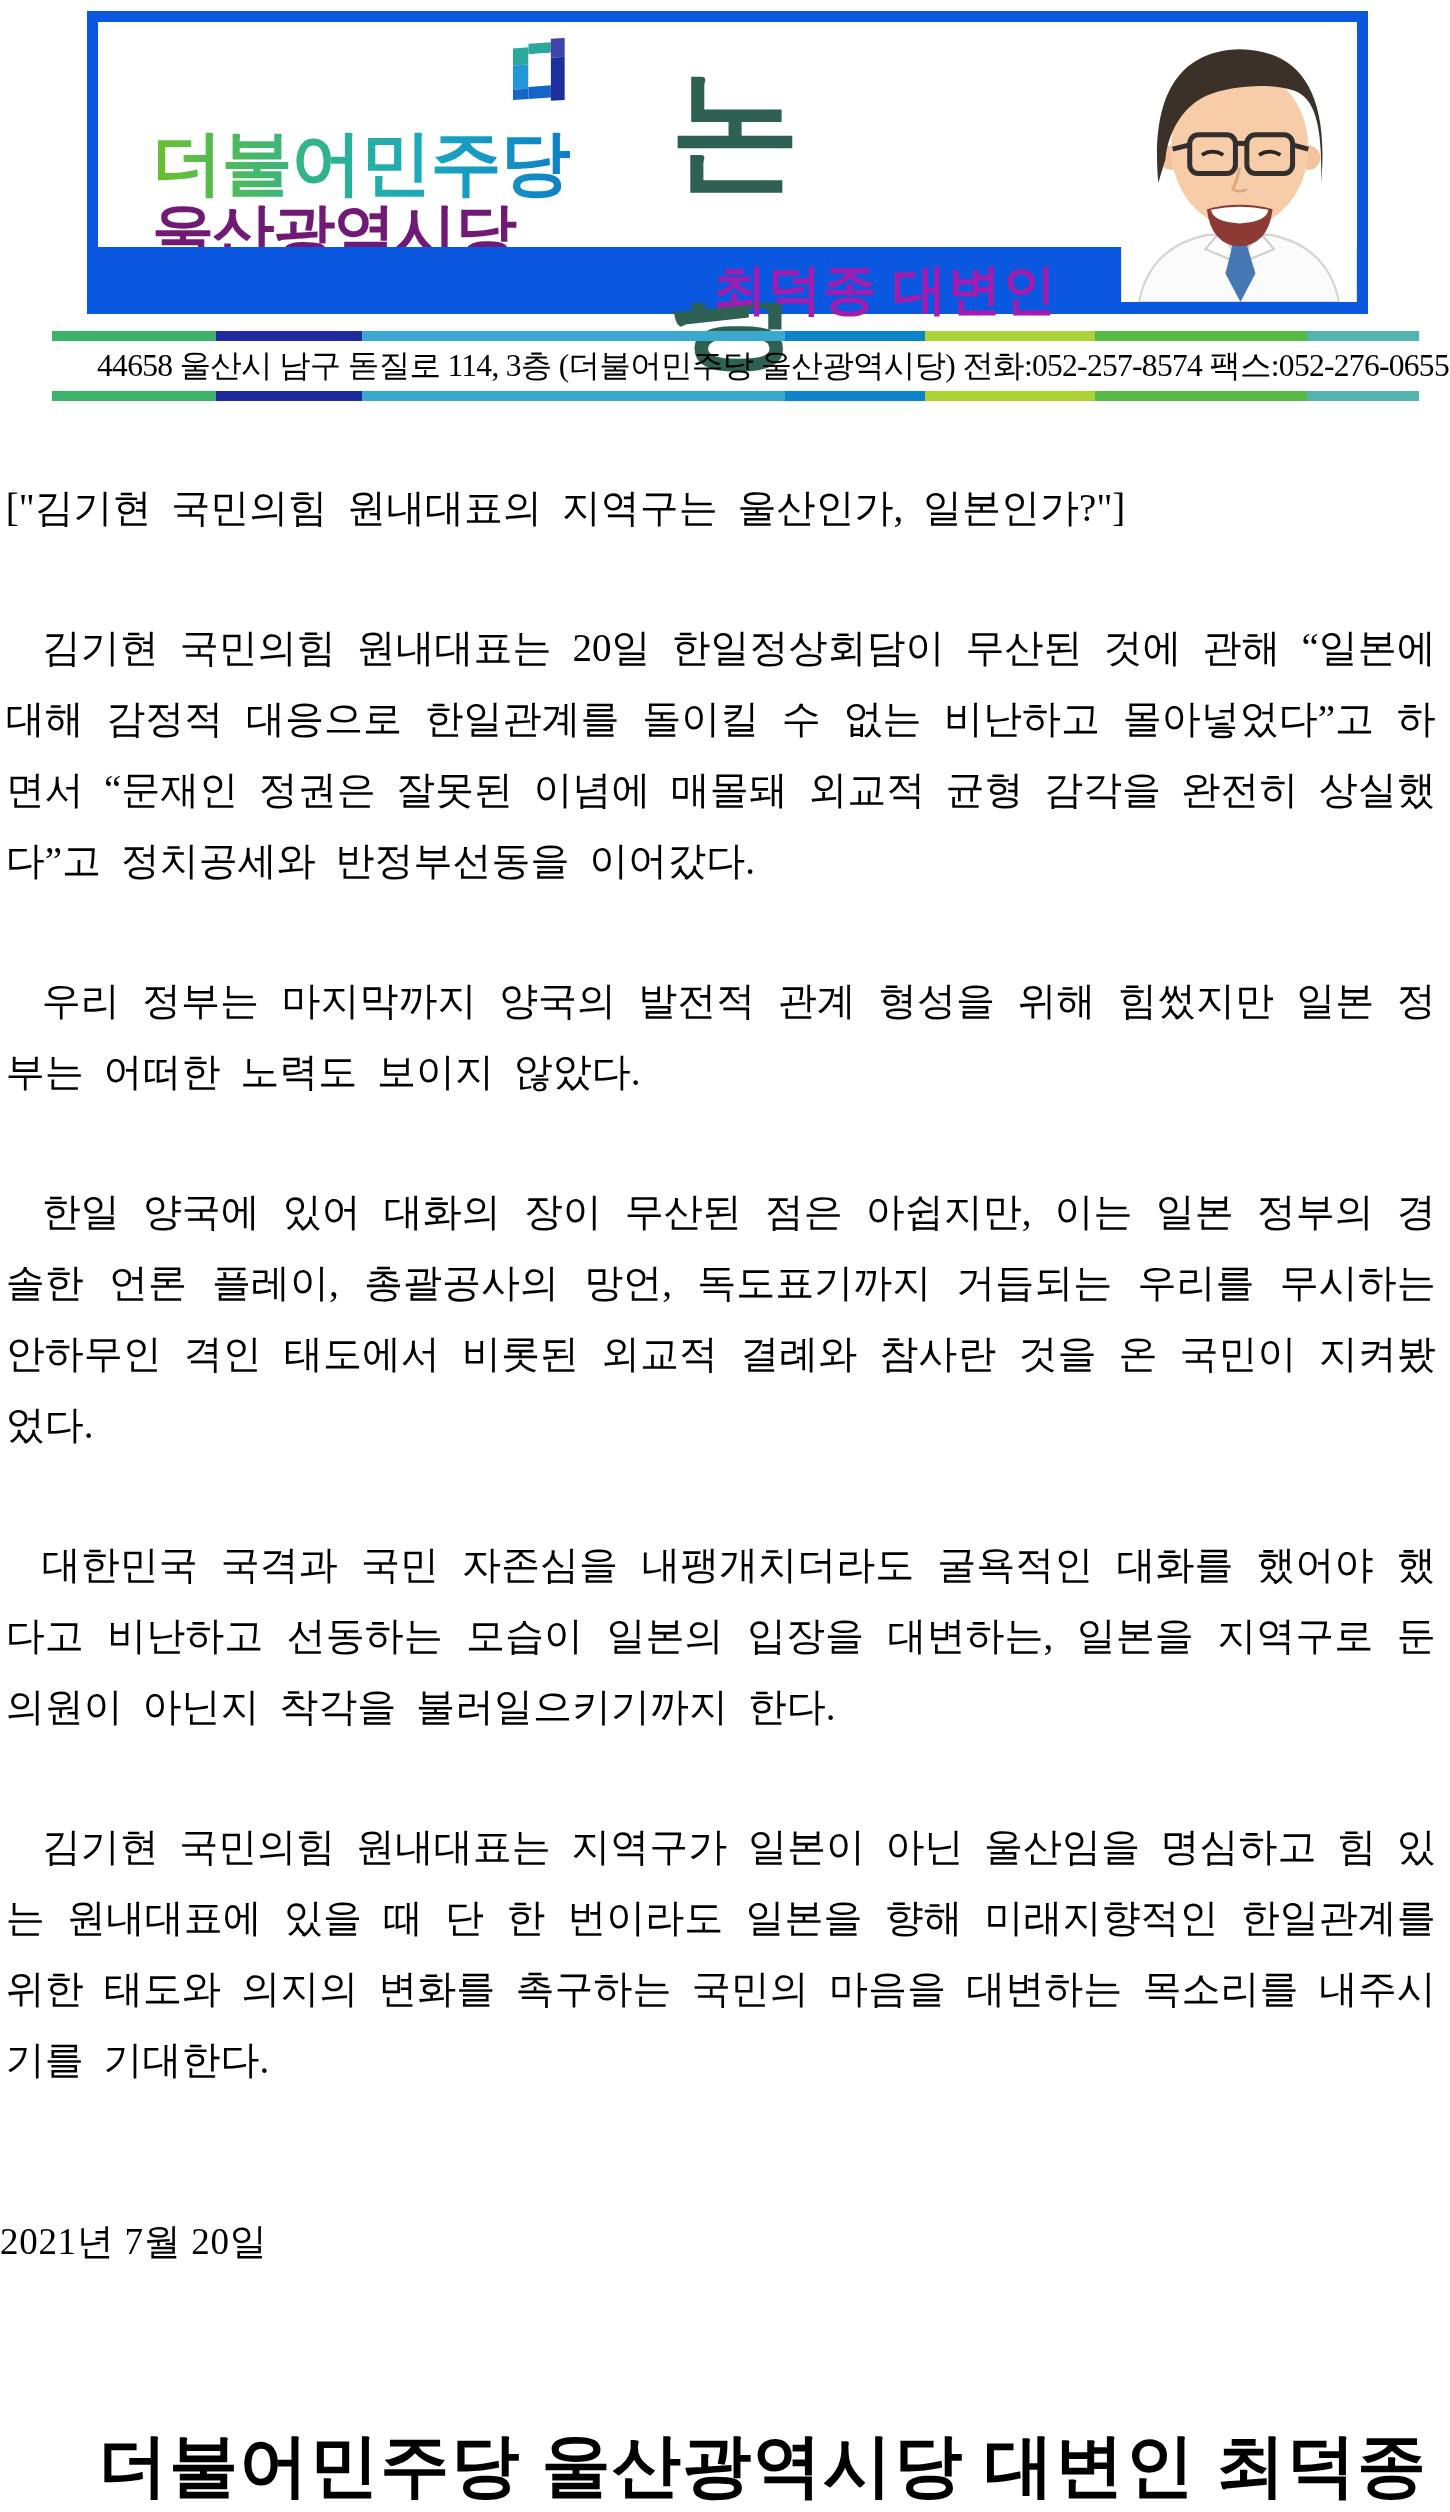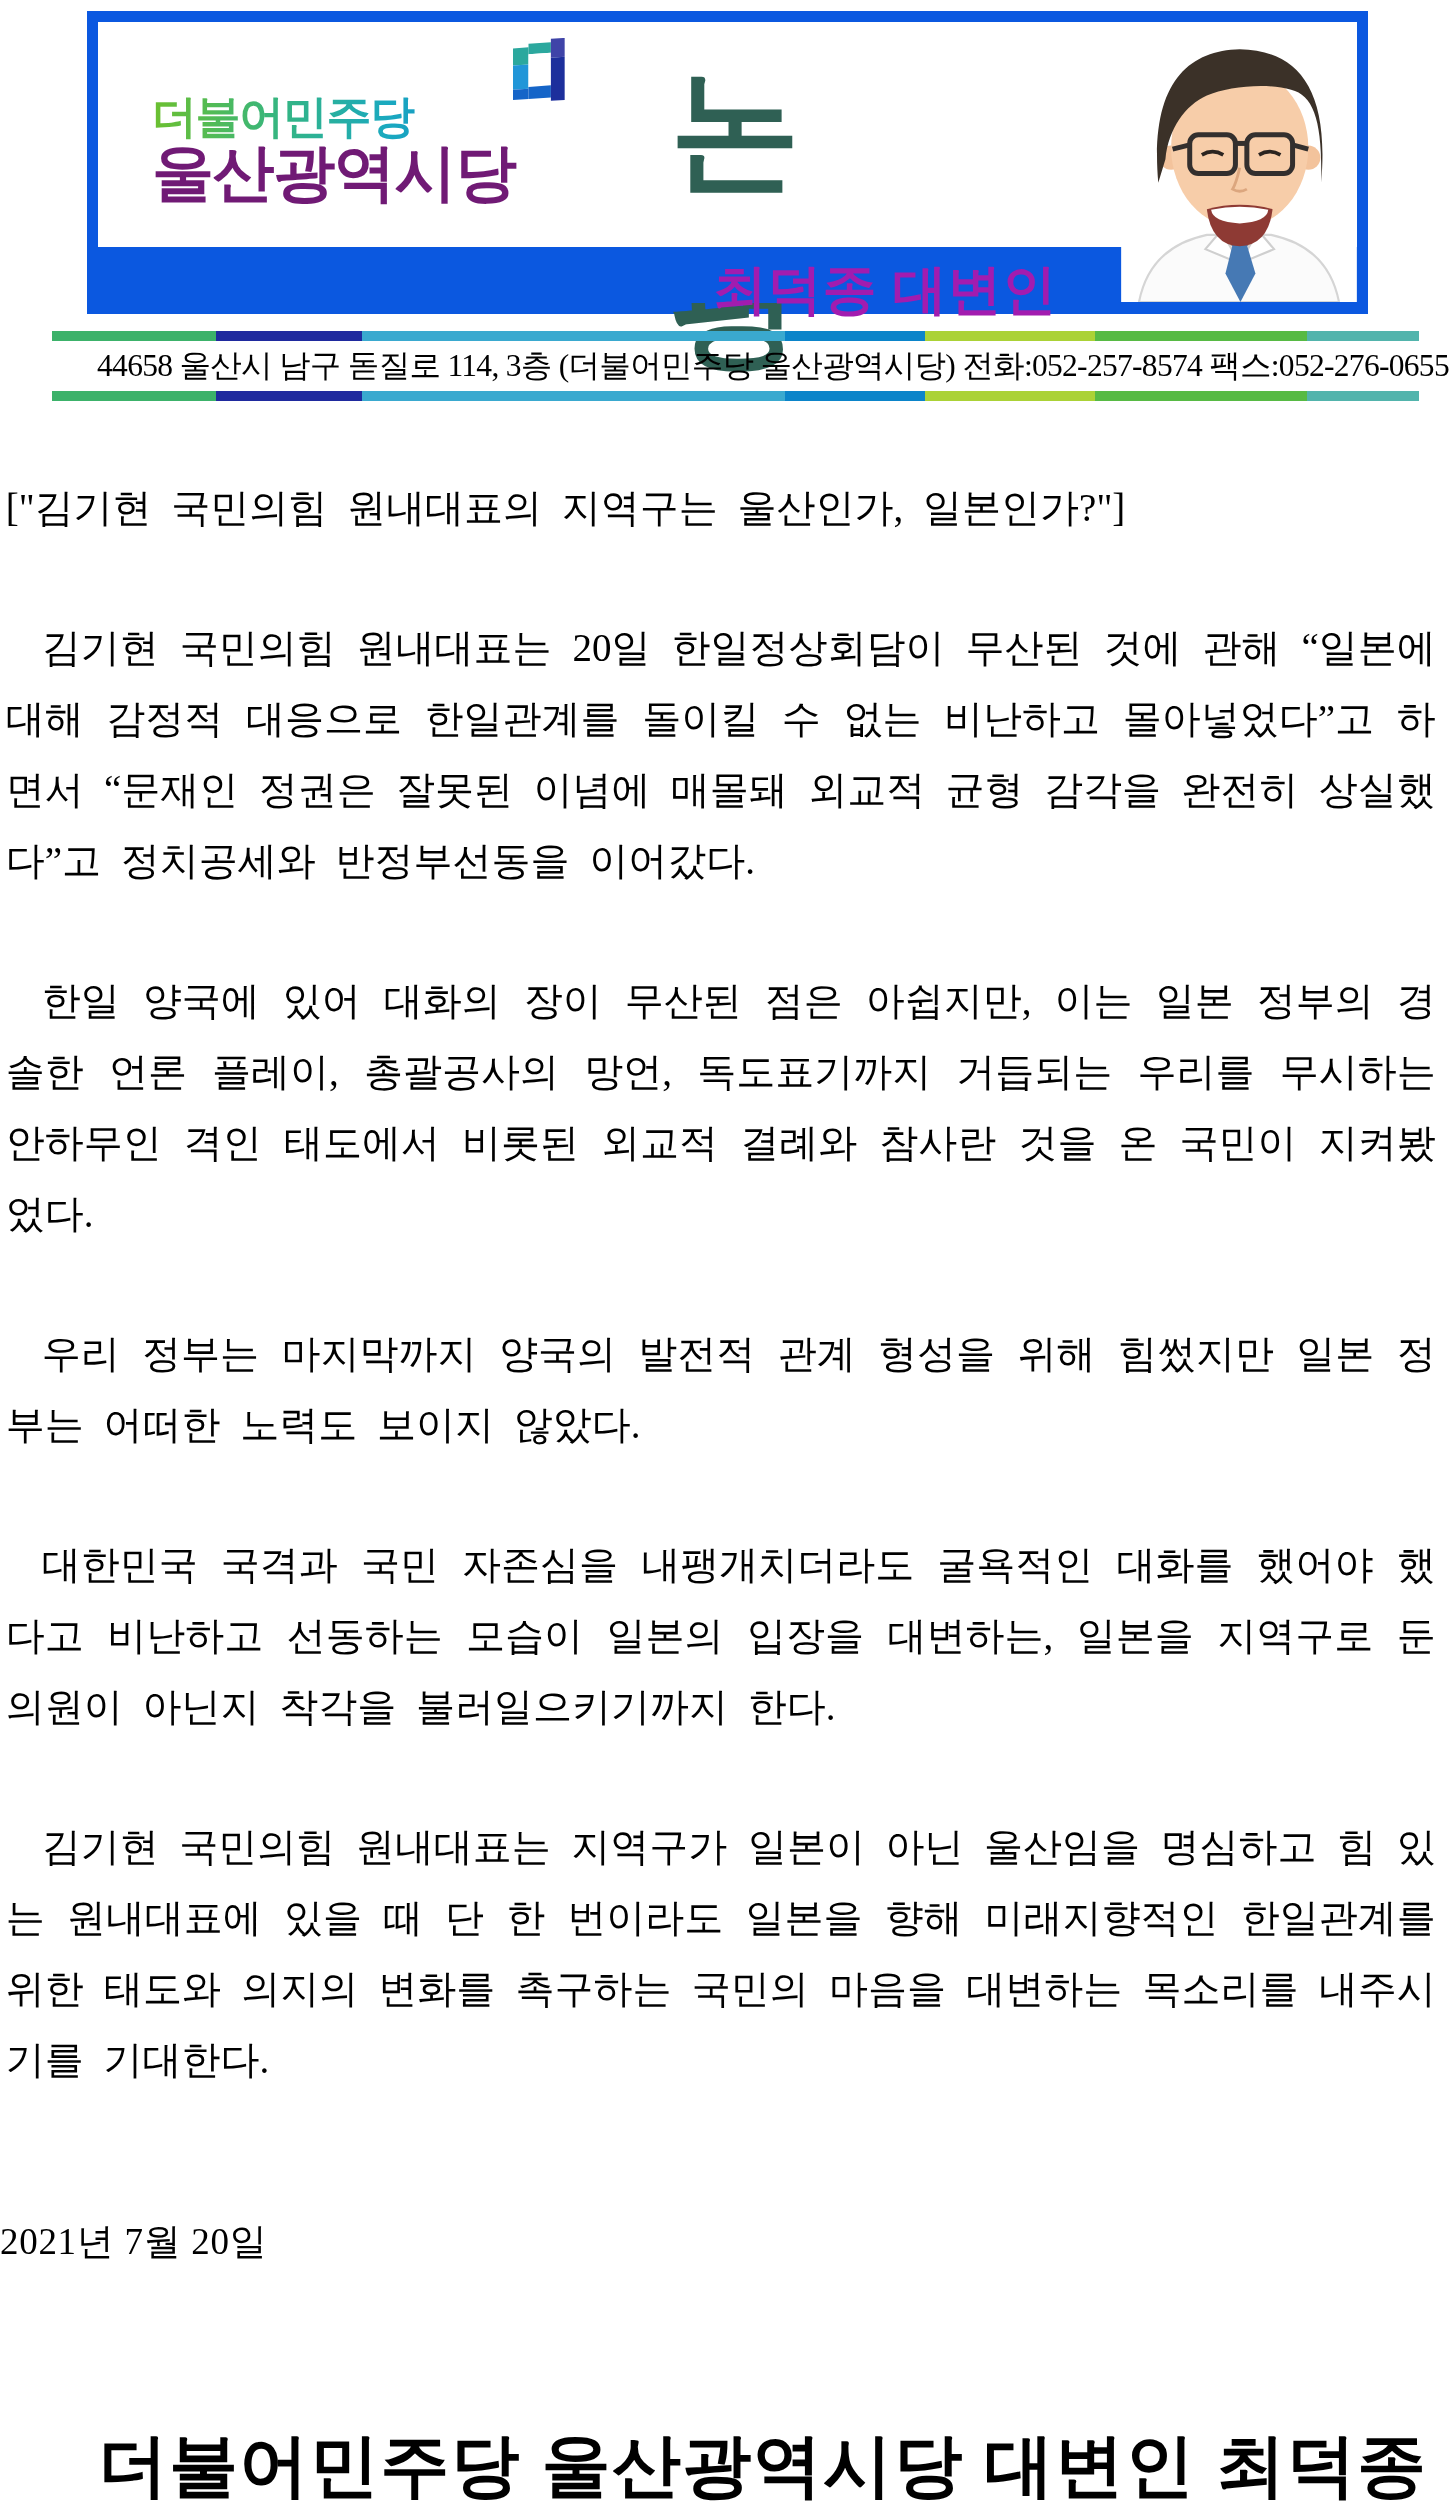--- a/index.html
+++ b/index.html
@@ -13,23 +13,23 @@
     position:absolute;left:87px;top:11.4px;width:1281px;height:303px;
     border:11.4px solid #0b58e0;background:#ffffff;box-sizing:border-box;
   }
   .header-inner{position:relative;width:100%;height:100%;}
   .header-strip{
     position:absolute;left:0;right:0;bottom:0;height:56px;background:#0b58e0;
   }
   .logo-block{position:absolute;left:54px;top:72px;line-height:1.04;
     font-family:"Liberation Sans",sans-serif;font-weight:900;letter-spacing:-1.4px;}
   .logo-line1{
-    font-size:45px;
+    font-size:71px;
     background:linear-gradient(90deg,#6cc02f 0%,#35b581 35%,#1aa9c0 65%,#0f7fc6 100%);
-    -webkit-background-clip:text;background-clip:text;color:transparent;
+    -webkit-background-clip:text;background-clip:text;color:transparent;margin-top:32px;
   }
   .logo-line2{font-size:62px;color:#701a75;}
   .flag-icon{position:absolute;left:361px;top:-56px;}
   .doc-type{
     position:absolute;left:572px;top:21.5px;width:336px;text-align:left;
     font-family:"Liberation Sans",sans-serif;font-weight:900;font-size:130px;
     color:#2f6054;word-spacing:39px;letter-spacing:1.4px;
   }
   .spokesperson{
     position:absolute;left:615px;bottom:5.7px;height:44px;
@@ -164,22 +164,22 @@
   <span class="seg seg3"></span>
   <span class="seg seg4"></span>
   <span class="seg seg5"></span>
   <span class="seg seg6"></span>
   <span class="seg seg7"></span>
 </div>
 
 <div class="body-text">
   <p class="headline">["김기현 국민의힘 원내대표의 지역구는 울산인가, 일본인가?"]</p>
   <p>김기현 국민의힘 원내대표는 20일 한일정상회담이 무산된 것에 관해 “일본에 대해 감정적 대응으로 한일관계를 돌이킬 수 없는 비난하고 몰아넣었다”고 하면서 “문재인 정권은 잘못된 이념에 매몰돼 외교적 균형 감각을 완전히 상실했다”고 정치공세와 반정부선동을 이어갔다.</p>
+  <p>우리 정부는 마지막까지 양국의 발전적 관계 형성을 위해 힘썼지만 일본 정부는 어떠한 노력도 보이지 않았다.</p>
   <p>한일 양국에 있어 대화의 장이 무산된 점은 아쉽지만, 이는 일본 정부의 경솔한 언론 플레이, 총괄공사의 망언, 독도표기까지 거듭되는 우리를 무시하는 안하무인 격인 태도에서 비롯된 외교적 결례와 참사란 것을 온 국민이 지켜봤었다.</p>
-  <p>우리 정부는 마지막까지 양국의 발전적 관계 형성을 위해 힘썼지만 일본 정부는 어떠한 노력도 보이지 않았다.</p>
   <p>대한민국 국격과 국민 자존심을 내팽개치더라도 굴욕적인 대화를 했어야 했다고 비난하고 선동하는 모습이 일본의 입장을 대변하는, 일본을 지역구로 둔 의원이 아닌지 착각을 불러일으키기까지 한다.</p>
   <p>김기현 국민의힘 원내대표는 지역구가 일본이 아닌 울산임을 명심하고 힘 있는 원내대표에 있을 때 단 한 번이라도 일본을 향해 미래지향적인 한일관계를 위한 태도와 의지의 변화를 촉구하는 국민의 마음을 대변하는 목소리를 내주시기를 기대한다.</p>
 </div>
 
 <div class="date-line">2021년 7월 20일</div>
 
 <div class="signature-line">더불어민주당 울산광역시당 대변인 최덕종</div>
 
 
 </body></html>

